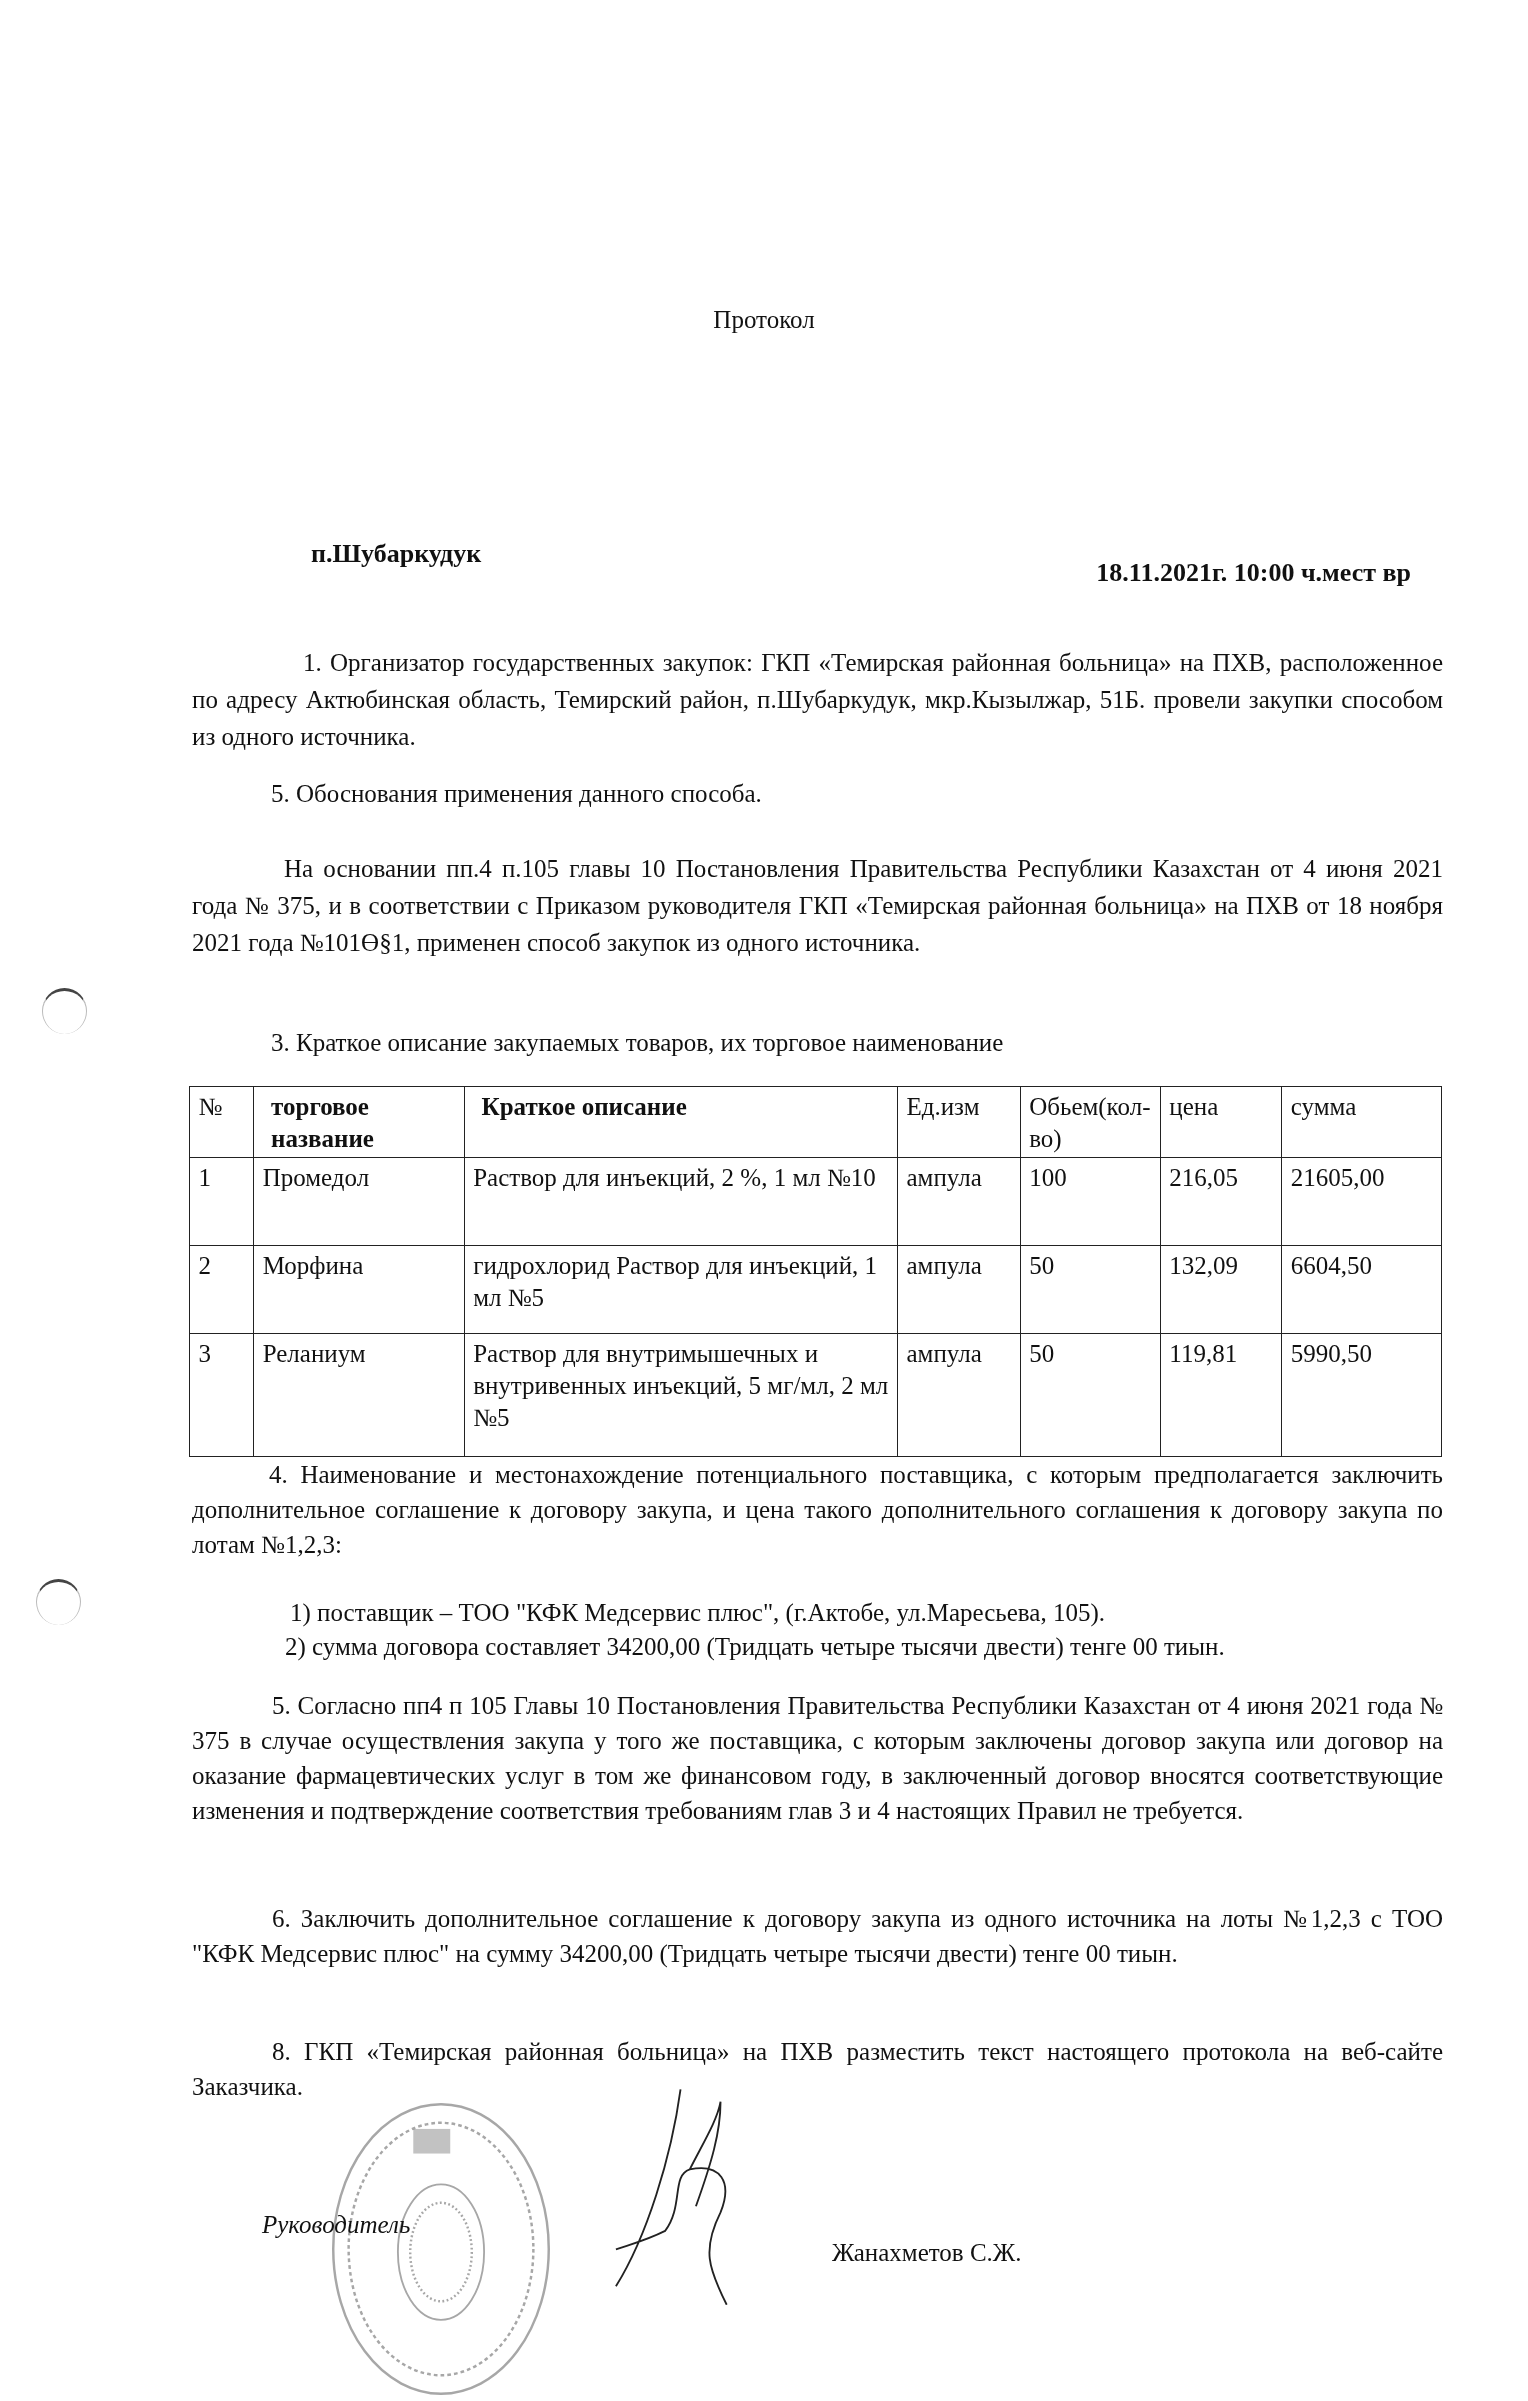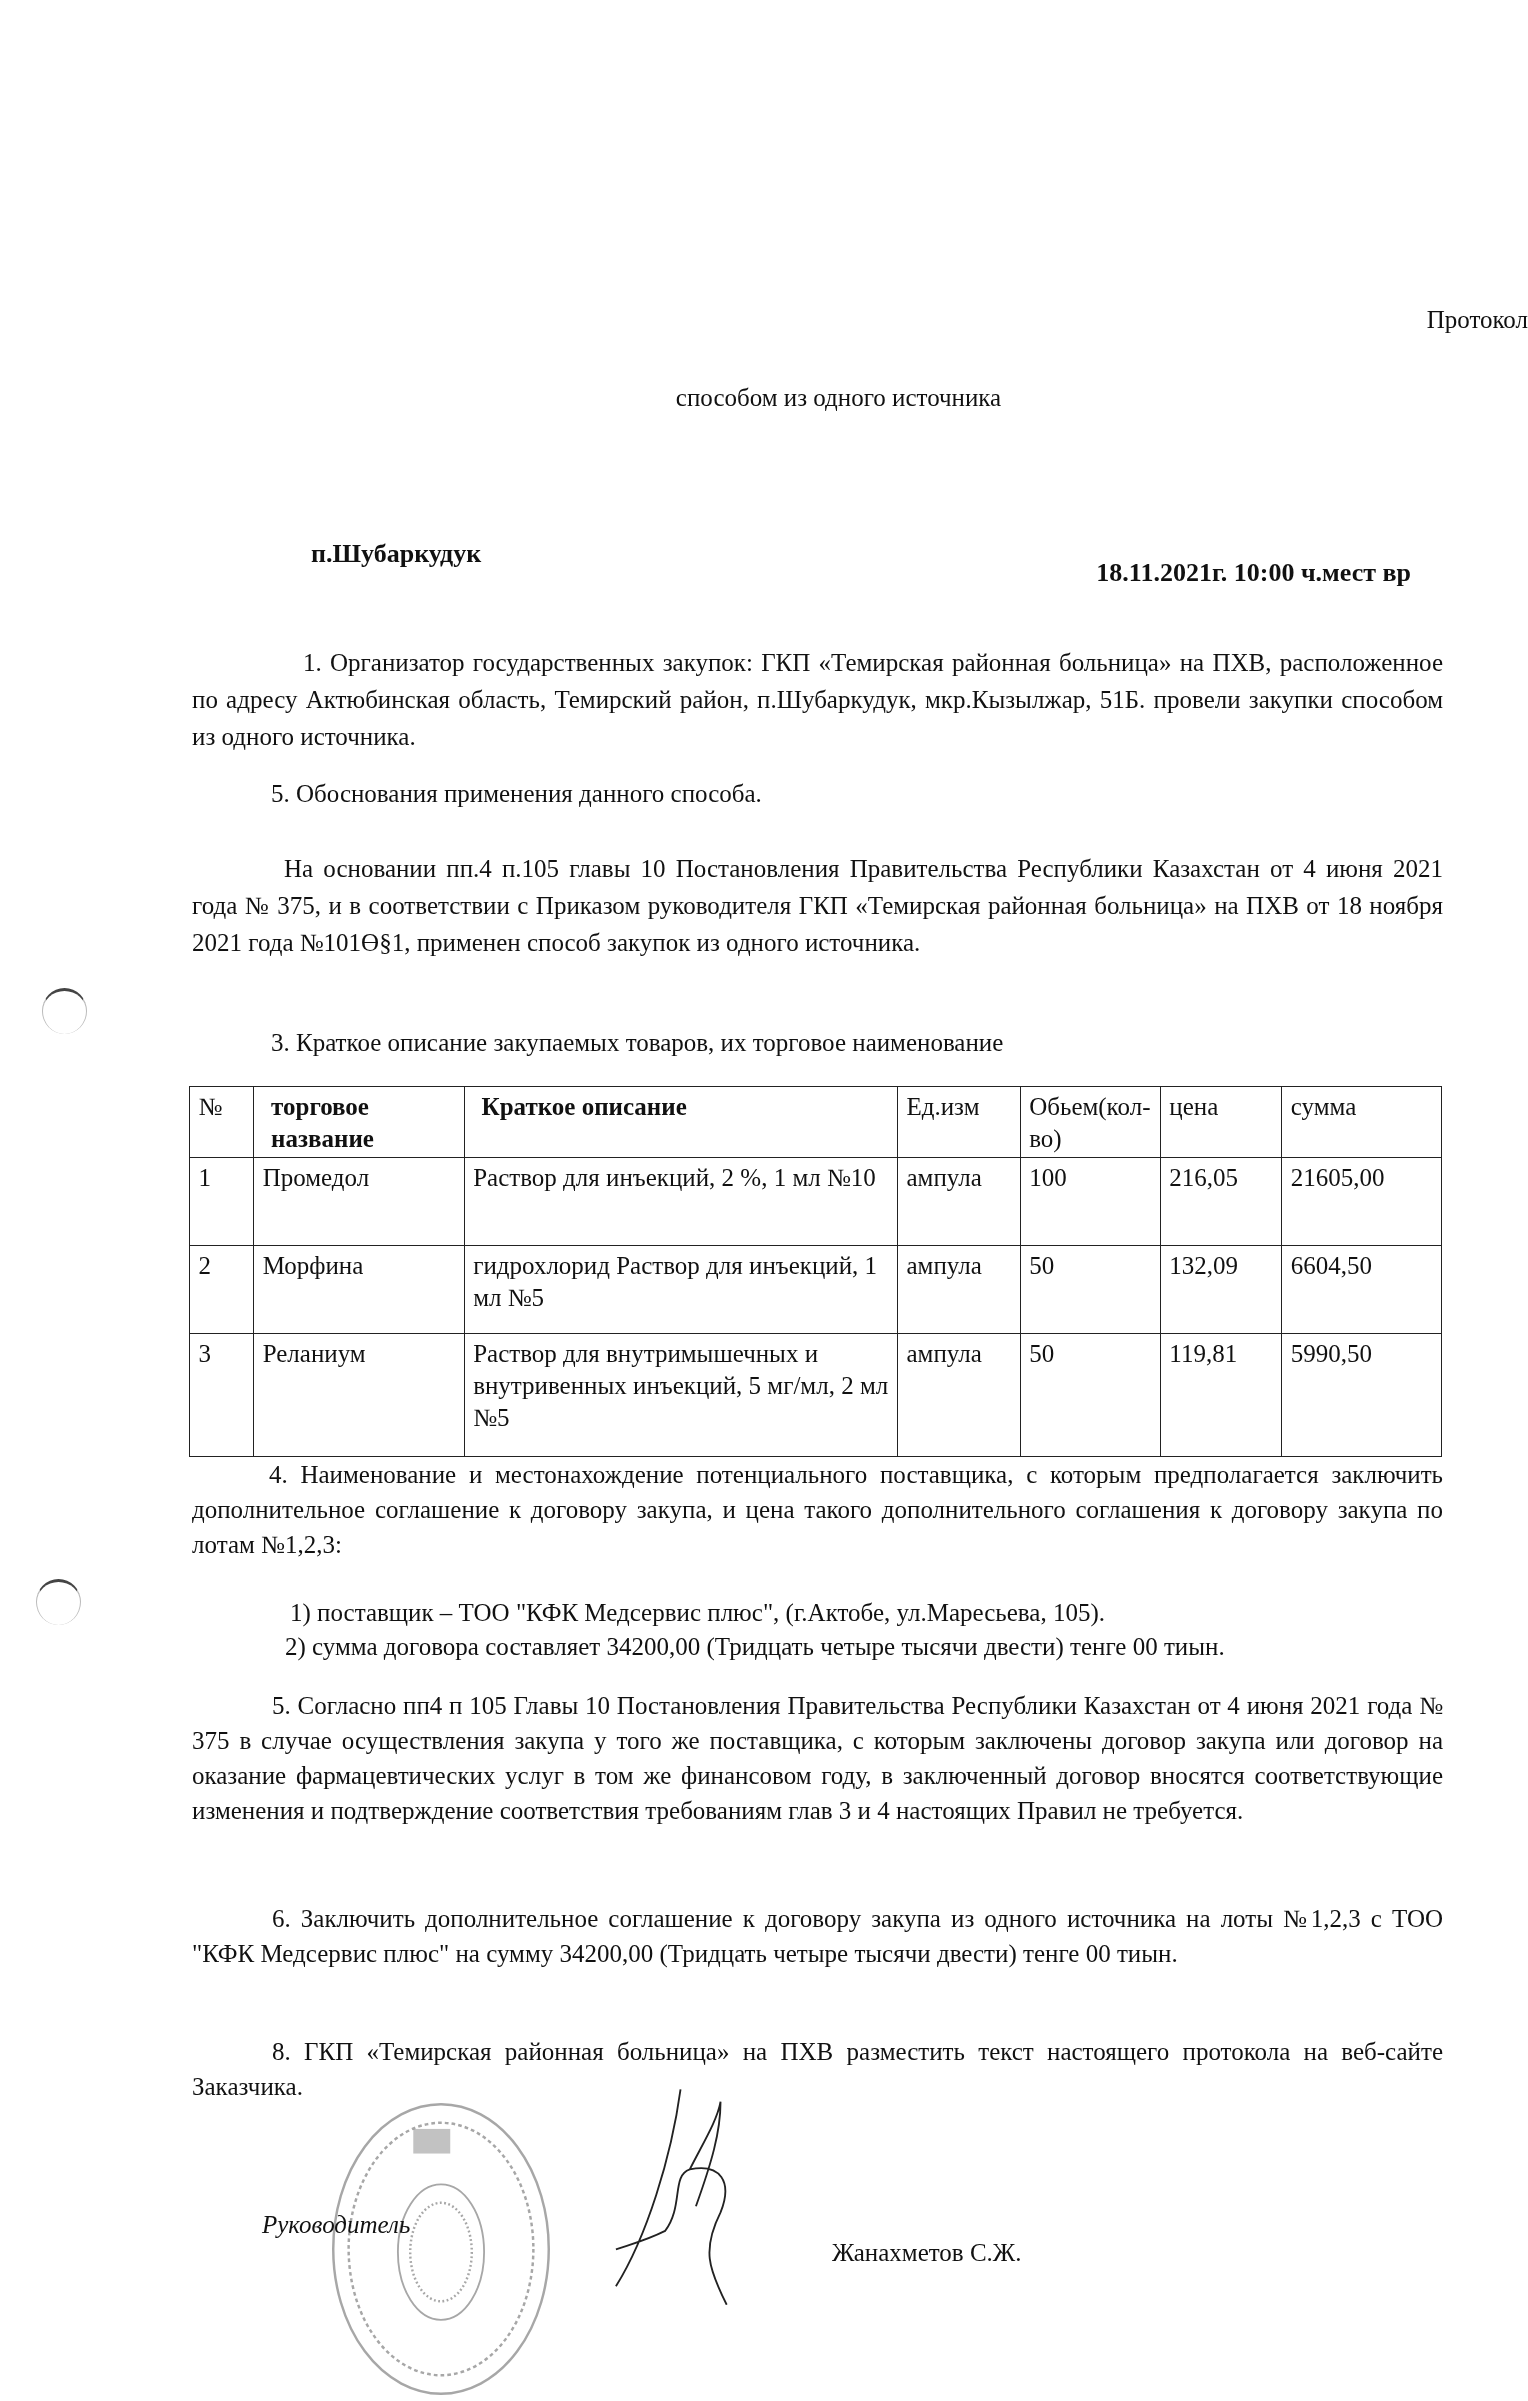--- a/index.html
+++ b/index.html
@@ -2,21 +2,21 @@
 <html style="font-size:10px"><head>
 <meta charset="utf-8">
 <style>
   html, body { margin: 0; padding: 0; background: #ffffff; }
   body {
     width: 1528px; height: 2401px; position: relative; overflow: hidden;
     font-family: "Liberation Serif", "DejaVu Serif", serif;
     color: #111111;
   }
   .abs { position: absolute; }
-  .title { left: 0; width: 1528px; top: 306px; text-align: right; font-size: 25px; }
+  .title { left: 0; width: 1528px; top: 306px; text-align: center; font-size: 25px; }
   .subtitle { left: 259px; width: 1159px; top: 381px; text-align: center; font-size: 25px; line-height: 33px; }
   .place { left: 311px; top: 539px; font-size: 26px; font-weight: bold; }
   .datetime { right: 117px; top: 558px; font-size: 26px; font-weight: bold; }
   .para { left: 192px; width: 1251px; text-align: justify; font-size: 25px; line-height: 37px; }
   .para .indent { display: inline-block; width: 111px; }
   .heading-line { left: 271px; font-size: 25px; }
   table.goods {
     position: absolute; left: 189px; top: 1086px; width: 1253px;
     border-collapse: collapse; font-size: 25px; line-height: 32px;
   }
@@ -40,21 +40,20 @@
   .signature { left: 579px; top: 2083px; width: 320px; height: 222px; }
 </style>
 </head>
 <body>
 
 <div class="abs punch" style="left:42px;top:988px;"></div>
 <div class="abs punch" style="left:36px;top:1579px;"></div>
 
 <div class="abs title">Протокол</div>
 <div class="abs subtitle">
-  <div>способом из одного источника</div>
 </div>
 <div class="abs place">п.Шубаркудук</div>
 <div class="abs datetime">18.11.2021г. 10:00 ч.мест вр</div>
 
 <div class="abs para" style="top:644px;">
   <span class="indent"></span><span>1. Организатор государственных закупок: ГКП «Темирская районная больница» на ПХВ, расположенное по адресу Актюбинская область, Темирский район, п.Шубаркудук, мкр.Кызылжар, 51Б. провели закупки способом из одного источника.</span>
 </div>
 
 <div class="abs heading-line" style="top:780px;">5. Обоснования применения данного способа.</div>
 <div class="abs para" style="top:850px;">

